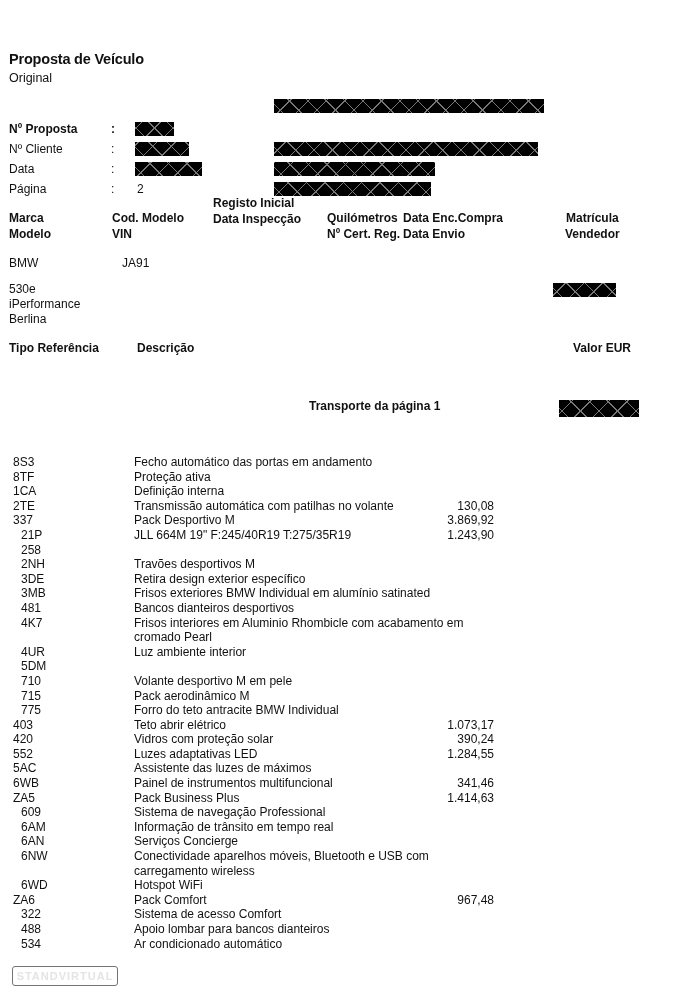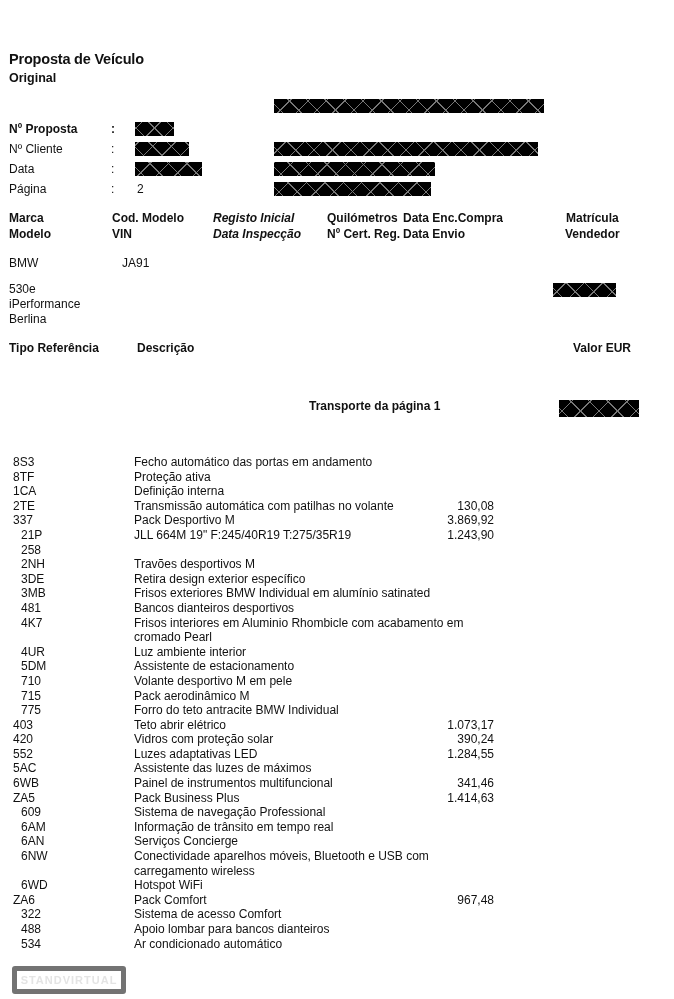--- a/index.html
+++ b/index.html
@@ -2,21 +2,21 @@
 <html><head>
   <meta charset="utf-8">
   <style>
     html, body { margin: 0; padding: 0; background: #ffffff; }
     body {
       width: 674px; height: 999px; position: relative; overflow: hidden;
       font-family: "Liberation Sans", sans-serif; color: #111;
     }
     .abs { position: absolute; }
     .title { left: 9px; top: 51px; font-size: 14.5px; font-weight: bold; letter-spacing: -0.2px; }
-    .subtitle { left: 9px; top: 71px; font-size: 12.5px; font-weight: bold; }
+    .subtitle { left: 9px; top: 71px; font-size: 12.5px; font-weight: normal; }
     .redact {
       position: absolute; background-color: #000;
       background-image:
         repeating-linear-gradient(45deg, transparent 0 6px, #777 6px 7px, transparent 7px 13px),
         repeating-linear-gradient(-45deg, transparent 0 6px, #777 6px 7px, transparent 7px 13px);
       height: 14px;
     }
     .info-row { position: absolute; left: 9px; font-size: 12px; }
     .info-label { position: absolute; left: 0; white-space: nowrap; }
     .info-colon { position: absolute; left: 102px; }
@@ -26,21 +26,21 @@
     .val { position: absolute; font-size: 12px; line-height: 14px; white-space: nowrap; }
     .transport { left: 309px; top: 399px; font-size: 12px; font-weight: bold; }
     .items { position: absolute; left: 0; top: 455px; width: 532px; font-size: 12px; line-height: 14.6px; }
     .item { position: relative; min-height: 14.6px; }
     .item-code { position: absolute; left: 13px; top: 0; }
     .item-code.sub { left: 21px; text-align: right; }
     .item-desc { position: relative; margin-left: 134px; width: 350px; }
     .item-price { position: absolute; right: 38px; top: 0; }
     .watermark {
       position: absolute; left: 12px; top: 966px; width: 104px; height: 18px;
-      border: 5px solid #737373; border-radius: 3px; color: #e4e4e4;
+      border: 1px solid #737373; border-radius: 3px; color: #e4e4e4;
       font-size: 11px; font-weight: bold; letter-spacing: 1px; text-align: center; line-height: 18px;
     }
   </style>
 </head>
 <body>
 
 <div class="abs title">Proposta de Veículo</div>
 <div class="abs subtitle">Original</div>
 
 <div class="redact" style="left:274px; top:99px; width:270px;"></div>
@@ -73,21 +73,21 @@
 </div>
 
 <div class="hdr" style="left:9px; top:210px;">
   <div>Marca</div>
   <div>Modelo</div>
 </div>
 <div class="hdr" style="left:112px; top:210px;">
   <div>Cod. Modelo</div>
   <div>VIN</div>
 </div>
-<div class="hdr" style="left:213px; top:210px;font-style:italic;">
+<div class="hdr" style="left:213px; top:195px;">
   <div>Registo Inicial</div>
   <div>Data Inspecção</div>
 </div>
 <div class="hdr" style="left:327px; top:210px;">
   <div>Quilómetros</div>
   <div>Nº Cert. Reg.</div>
 </div>
 <div class="hdr" style="left:403px; top:210px;">
   <div>Data Enc.Compra</div>
   <div>Data Envio</div>
@@ -173,21 +173,20 @@
       <div class="item-desc">Frisos interiores em Aluminio Rhombicle com acabamento em cromado Pearl</div>
       <span class="item-price"></span>
     </div>
     <div class="item">
       <span class="item-code sub">4UR</span>
       <div class="item-desc">Luz ambiente interior</div>
       <span class="item-price"></span>
     </div>
     <div class="item">
       <span class="item-code sub">5DM</span>
-      <div class="item-desc">Assistente de estacionamento</div>
       <span class="item-price"></span>
     </div>
     <div class="item">
       <span class="item-code sub">710</span>
       <div class="item-desc">Volante desportivo M em pele</div>
       <span class="item-price"></span>
     </div>
     <div class="item">
       <span class="item-code sub">715</span>
       <div class="item-desc">Pack aerodinâmico M</div>

